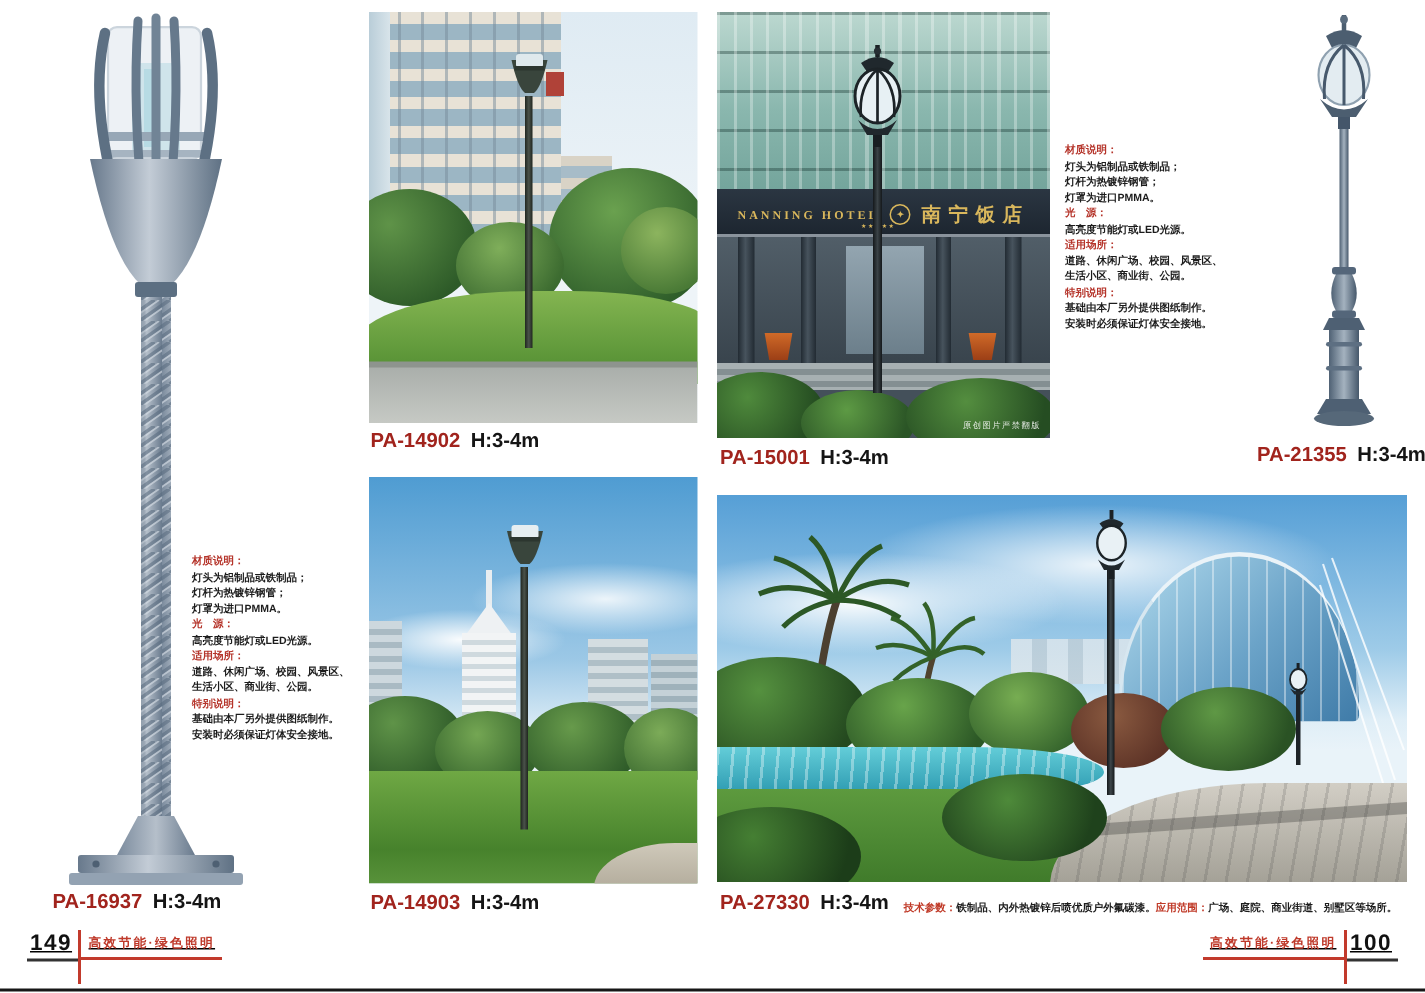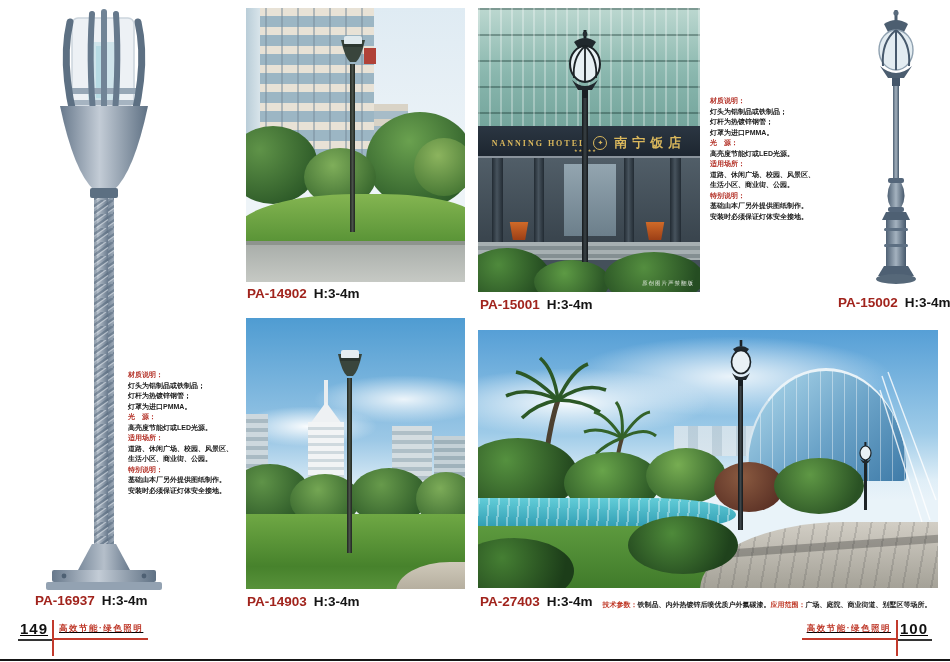--- a/index.html
+++ b/index.html
@@ -280,21 +280,21 @@
     </svg>
 
     <div class="lamp-pole-photo" style="left:386px;top:128px;width:3px;height:52px;background:#1d2327;"></div>
     <svg class="abs" style="left:379px;top:112px;" width="17" height="22" viewBox="0 0 17 22">
       <rect x="7.4" y="0" width="2" height="4" fill="#1b2125"></rect>
       <ellipse cx="8.5" cy="11" rx="5.5" ry="7" fill="#e9f1f5" stroke="#1c2327" stroke-width="1.2"></ellipse>
       <path d="M3,17 Q8.5,21 14,17 L11,21 L6,21 Z" fill="#20282d"></path>
     </svg>
   </div>
   <div class="code-label" style="left:480px;top:594px;display:flex;align-items:flex-start;">
-    <span class="code">PA-27403</span>
+    <span class="code">PA-27330</span>
       <span>H:3-4m</span>
     <span class="technote"><span class="rl">技术参数：</span><span>铁制品、内外热镀锌后喷优质户外氟碳漆。</span><span class="rl">应用范围：</span><span>广场、庭院、商业街道、别墅区等场所。</span></span>
   </div>
 
   <div class="abs" style="left:848px;top:8px;width:96px;height:282px;">
     <svg width="96" height="282" viewBox="0 0 96 282">
       <defs>
         <linearGradient id="m3" x1="0" y1="0" x2="1" y2="0">
           <stop offset="0" stop-color="#4f6174"></stop>
             <stop offset=".5" stop-color="#a4b2bf"></stop>
@@ -314,21 +314,21 @@
       <rect x="40" y="199" width="16" height="5" rx="2" fill="#54667a"></rect>
       <path d="M38,204 L58,204 L62,212 L34,212 Z" fill="#4e6073"></path>
       <rect x="38" y="212" width="20" height="46" fill="url(#m3)"></rect>
       <rect x="36" y="220" width="24" height="3" rx="1.5" fill="#5d6f82"></rect>
       <rect x="36" y="236" width="24" height="3" rx="1.5" fill="#5d6f82"></rect>
       <path d="M36,258 L60,258 L66,268 L30,268 Z" fill="#4e6073"></path>
       <ellipse cx="48" cy="271" rx="20" ry="5" fill="#566879"></ellipse>
     </svg>
   </div>
   <div class="code-label" style="left:838px;top:295px;">
-    <span class="code">PA-15002</span><span>H:3-4m</span>
+    <span class="code">PA-21355</span><span>H:3-4m</span>
   </div>
 
   <div class="spec" style="left:710px;top:96px;">
     <div class="h">材质说明：</div>
     <div>灯头为铝制品或铁制品；</div>
     <div>灯杆为热镀锌钢管；</div>
     <div>灯罩为进口PMMA。</div>
     <div class="h">光　源：</div>
     <div>高亮度节能灯或LED光源。</div>
     <div class="h">适用场所：</div>

